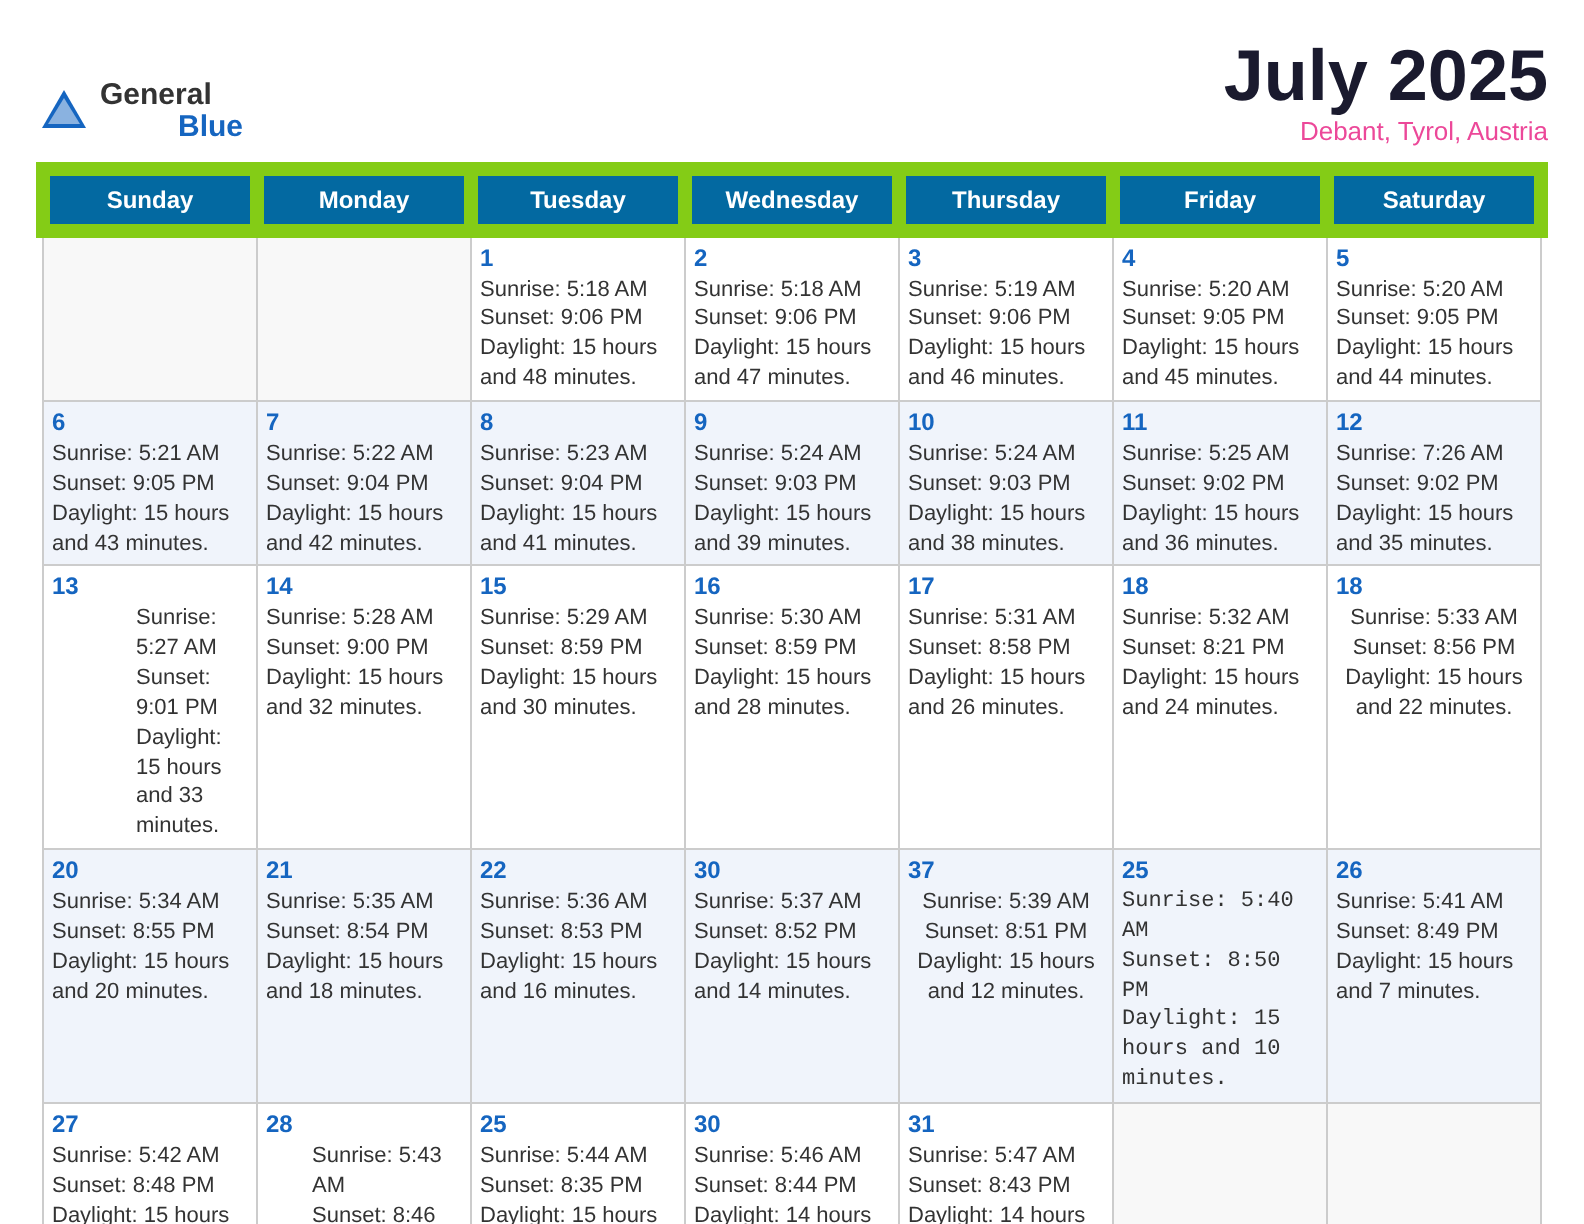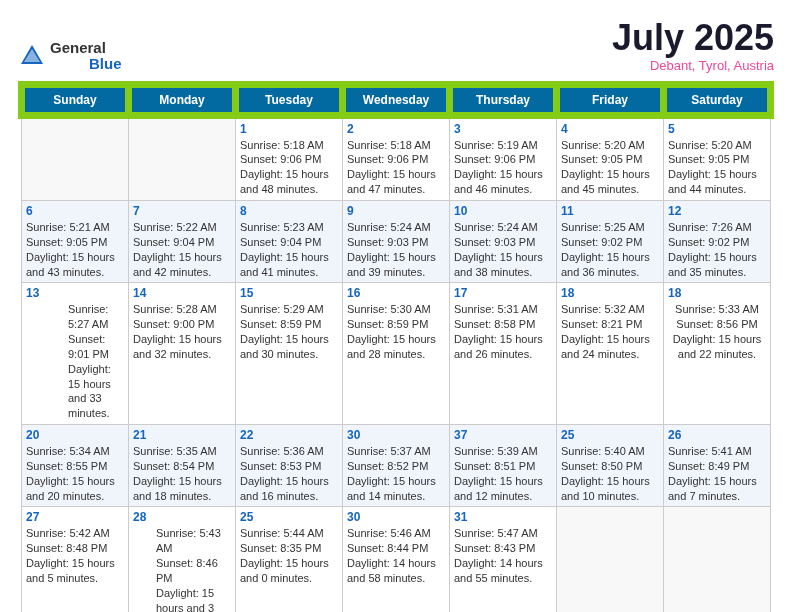--- a/index.html
+++ b/index.html
@@ -278,27 +278,27 @@
 Daylight: 15 hours and 16 minutes.</div>
           </td>
           <td>
             <span class="day-number">30</span>
             <div class="day-info" style="white-space: pre-line;">Sunrise: 5:37 AM
 Sunset: 8:52 PM
 Daylight: 15 hours and 14 minutes.</div>
           </td>
           <td>
             <span class="day-number">37</span>
-            <div class="day-info" style="white-space: pre-line;">Sunrise: 5:39 AM
+            <div class="day-info" style="white-space: pre-line; text-align: center;">Sunrise: 5:39 AM
 Sunset: 8:51 PM
 Daylight: 15 hours and 12 minutes.</div>
           </td>
           <td>
             <span class="day-number">25</span>
-            <div class="day-info" style="white-space: pre-line;">Sunrise: 5:40 AM
+            <div class="day-info" style="white-space: pre-line; font-family: Liberation Mono, monospace;">Sunrise: 5:40 AM
 Sunset: 8:50 PM
 Daylight: 15 hours and 10 minutes.</div>
           </td>
           <td>
             <span class="day-number">26</span>
             <div class="day-info" style="white-space: pre-line;">Sunrise: 5:41 AM
 Sunset: 8:49 PM
 Daylight: 15 hours and 7 minutes.</div>
           </td>
         </tr>

